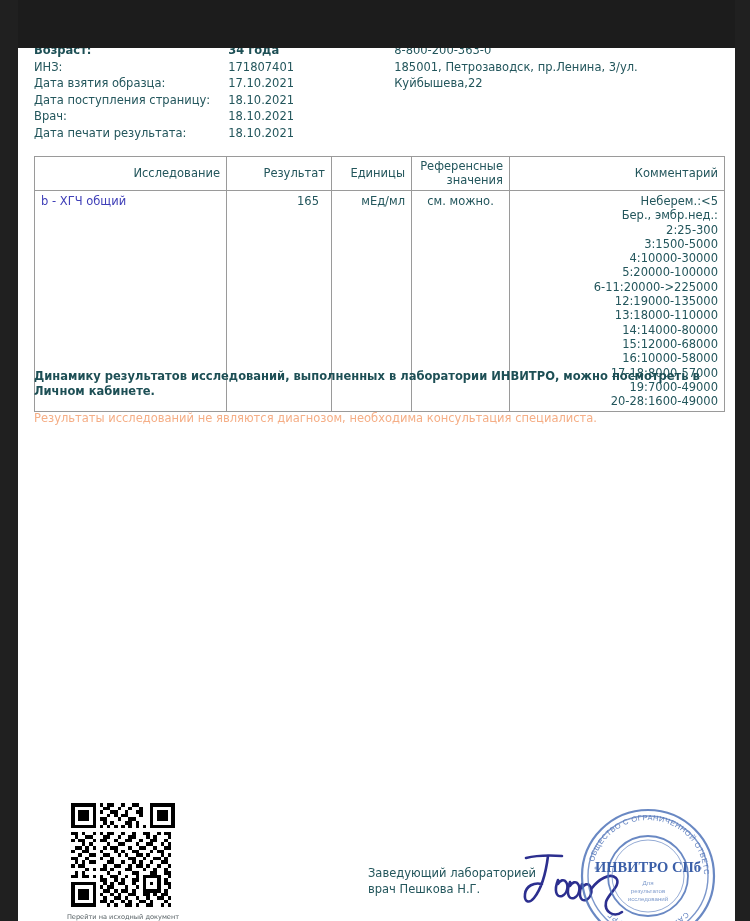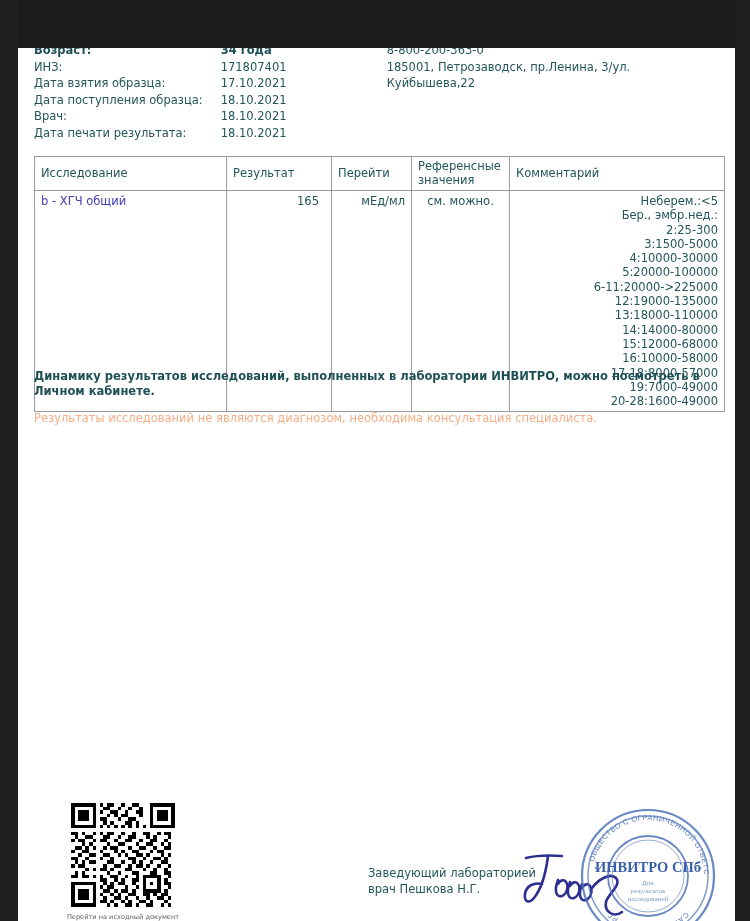--- a/index.html
+++ b/index.html
@@ -68,21 +68,21 @@
     font-size: 11.5px;
     color: #23565c;
   }
   .res-table th, .res-table td {
     border: 1px solid #9a9a9a;
     padding: 3px 6px;
     vertical-align: top;
     font-weight: normal;
   }
   .res-table thead th {
-    text-align: left;
+    text-align: right;
     height: 30px;
     vertical-align: middle;
     line-height: 13.5px;
   }
   .res-table tbody td { height: 190px; }
   .c-name   { width: 192px; }
   .c-result { width: 105px; }
   .c-units  { width: 80px;  }
   .c-ref    { width: 98px;  }
   .c-comm   { width: 215px; }
@@ -167,21 +167,21 @@
         </tr>
         <tr>
           <td class="k">ИНЗ:</td>
           <td class="v">171807401</td>
         </tr>
         <tr>
           <td class="k">Дата взятия образца:</td>
           <td class="v">17.10.2021</td>
         </tr>
         <tr>
-          <td class="k">Дата поступления образца:</td>
+          <td class="k">Дата поступления страницу:</td>
           <td class="v">18.10.2021</td>
         </tr>
         <tr>
           <td class="k">Врач:</td>
           <td class="v">18.10.2021</td>
         </tr>
         <tr>
           <td class="k">Дата печати результата:</td>
           <td class="v">18.10.2021</td>
         </tr>
@@ -199,21 +199,21 @@
       <col class="c-name">
         <col class="c-result">
         <col class="c-units">
         <col class="c-ref">
         <col class="c-comm">
     </colgroup>
     <thead>
       <tr>
         <th>Исследование</th>
         <th>Результат</th>
-        <th>Перейти</th>
+        <th>Единицы</th>
         <th>Референсные значения</th>
         <th>Комментарий</th>
       </tr>
     </thead>
     <tbody>
       <tr>
         <td class="v-name">b - ХГЧ общий</td>
         <td class="v-result">165</td>
         <td class="v-units">мЕд/мл</td>
         <td class="v-ref">см. можно.</td>

